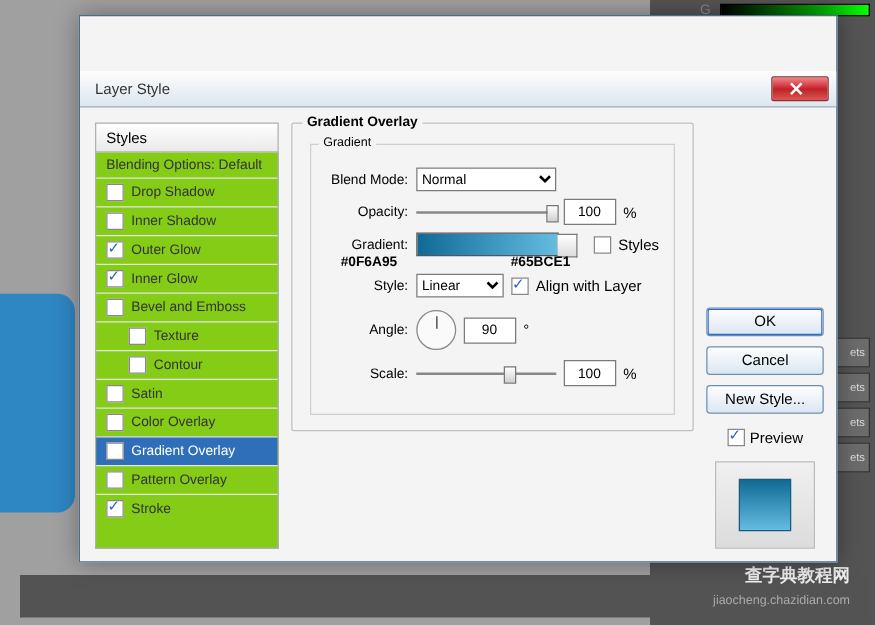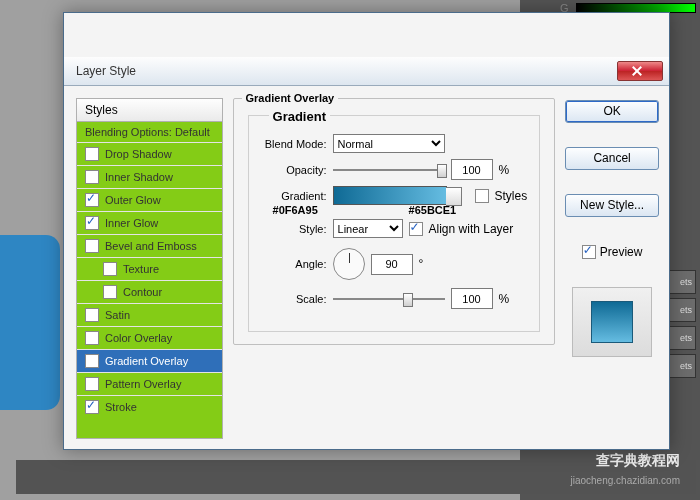--- a/index.html
+++ b/index.html
@@ -220,25 +220,25 @@
 }
 .inner-group {
   border: 1px solid #cfcfcf;
   padding: 12px 12px 16px 12px;
   margin-top: 2px;
   position: relative;
 }
 .inner-group > .legend {
   position: absolute;
   top: -7px;
-  left: 20px;
+  left: 6px;
   background: #f4f4f4;
   padding: 0 4px;
-  font-weight: bold;
-  font-size: 13px;
+  font-weight: normal;
+  font-size: 10px;
 }
 .row {
   display: flex;
   align-items: center;
   margin: 6px 0;
   gap: 6px;
 }
 .row label.lbl {
   width: 66px;
   text-align: right;
@@ -325,22 +325,23 @@
   left: 50%;
   top: 4px;
   width: 1px;
   height: 10px;
   background: #333;
 }
 .right-col {
   width: 96px;
   display: flex;
   flex-direction: column;
-  gap: 24px;
+  gap: 8px;
   padding-top: 2px;
+  justify-content: flex-end;
 }
 .btn {
   height: 21px;
   border: 1px solid #6a8db2;
   border-radius: 3px;
   background: linear-gradient(to bottom, #fdfeff, #dbe6f2);
   text-align: center;
   line-height: 20px;
   font-size: 12px;
 }

